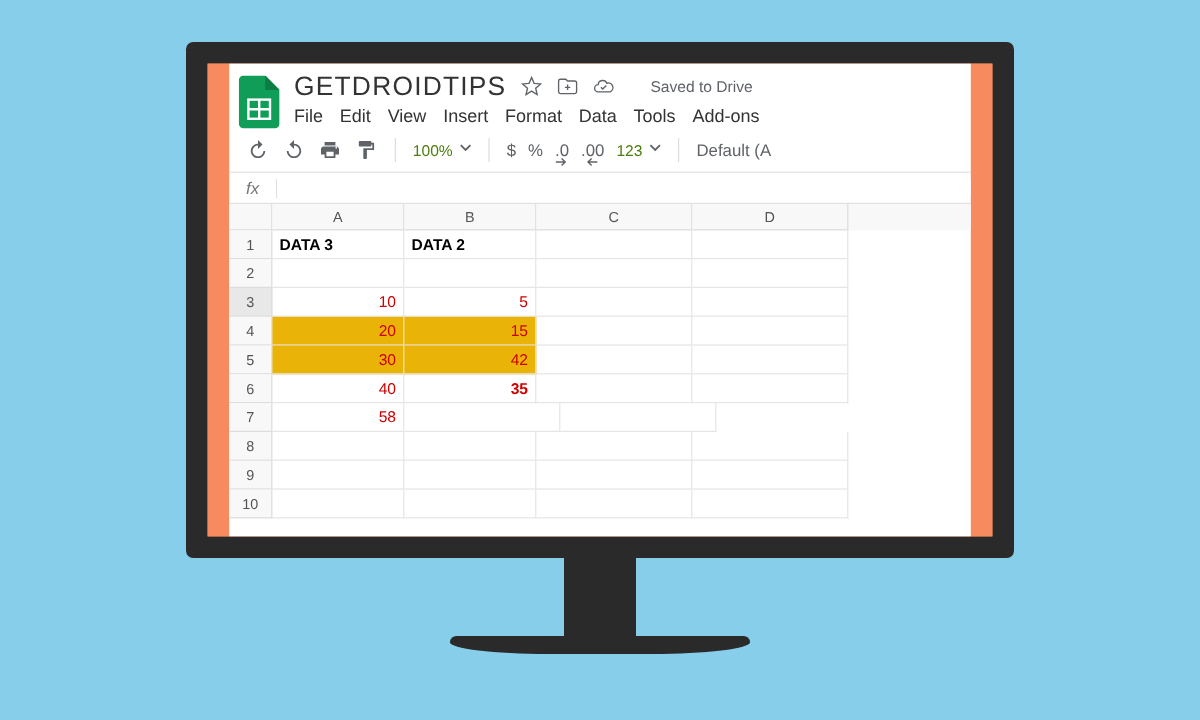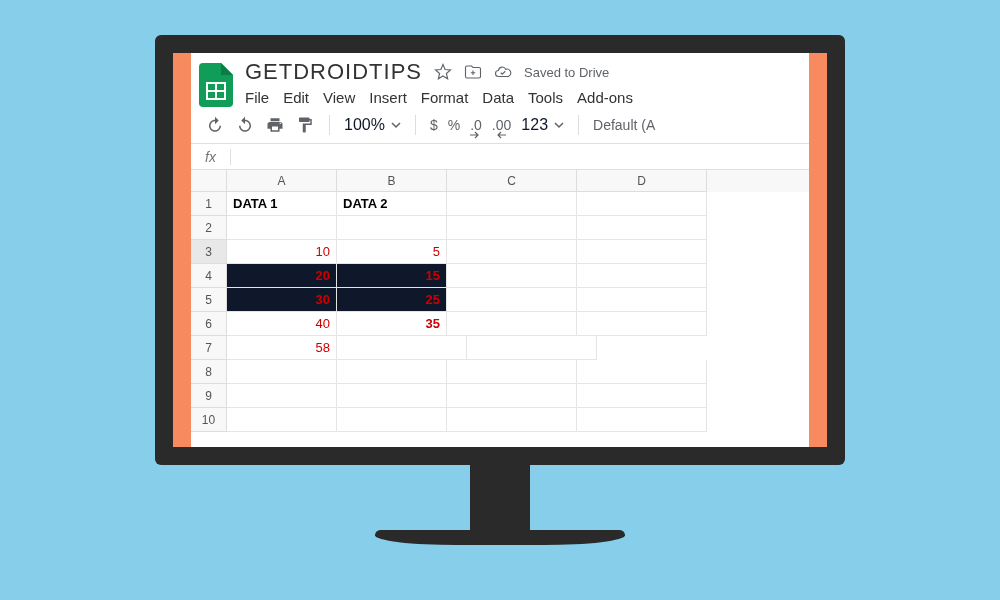--- a/index.html
+++ b/index.html
@@ -78,21 +78,21 @@
   gap: 12px;
 }
 .doc-title {
   font-size: 22px;
   color: #333;
   letter-spacing: 1px;
   font-weight: 500;
   text-align: right;
 }
 .title-icon { width: 18px; height: 18px; fill: #5f6368; }
-.saved-text { font-size: 13px; color: #5f6368; }
+.saved-text { font-size: 13px; color: #5f6368; margin-left: 18px; }
 
 .menubar {
   display: flex;
   gap: 14px;
   margin-top: 4px;
   font-size: 15px;
   color: #333;
 }
 .menu-item { cursor: pointer; }
 
@@ -102,24 +102,24 @@
   align-items: center;
   gap: 10px;
   padding: 8px 14px;
   border-bottom: 1px solid #e0e0e0;
 }
 .tb-btn { width: 20px; height: 20px; display: flex; align-items: center; justify-content: center; cursor: pointer; }
 .tb-btn svg { width: 18px; height: 18px; fill: #5f6368; }
 .tb-sep { width: 1px; height: 20px; background: #ddd; margin: 0 4px; }
 .zoom-box {
   display: flex;
-  align-items: center;
+  align-items: flex-start;
   gap: 6px;
-  font-size: 16px;
-  color: #0f172a;
+  font-size: 13px;
+  color: #4d7c0f;
 }
 .tb-text { font-size: 14px; color: #5f6368; cursor: pointer; }
 
 
 .fx-bar {
   display: flex;
   align-items: center;
   border-bottom: 1px solid #e0e0e0;
   height: 26px;
 }
@@ -183,21 +183,21 @@
   border-right: 1px solid #e5e5e5;
   border-bottom: 1px solid #e5e5e5;
   padding: 0 6px;
   font-size: 13px;
   line-height: 24px;
   overflow: hidden;
   white-space: nowrap;
 }
 .cell.header-cell { font-weight: bold; color: #000; }
 .cell.red { color: #c00; text-align: right; }
-.cell.green-bg { background: #0f172a; font-weight: bold; }
+.cell.green-bg { background: #eab308; }
 </style>
 </head>
 <body>
 
 <div class="monitor">
   <div class="screen">
     <div class="orange-left"></div>
     <div class="app">
 
       <div class="header">
@@ -303,21 +303,21 @@
 
         <div class="col-h" style="width: 110px;">A</div>
             <div class="col-h" style="width: 110px;">B</div>
             <div class="col-h" style="width: 130px;">C</div>
             <div class="col-h" style="width: 130px;">D</div>
           </div>
         <div class="grid-body">
 
         <div class="row">
               <div class="row-h">1</div>
-              <div class="cell header-cell" style="width: 110px;">DATA 1</div>
+              <div class="cell header-cell" style="width: 110px;">DATA 3</div>
               <div class="cell header-cell" style="width: 110px;">DATA 2</div>
               <div class="cell " style="width: 130px;"></div>
               <div class="cell " style="width: 130px;"></div>
             </div>
             <div class="row">
               <div class="row-h">2</div>
               <div class="cell " style="width: 110px;"></div>
               <div class="cell " style="width: 110px;"></div>
               <div class="cell " style="width: 130px;"></div>
               <div class="cell " style="width: 130px;"></div>
@@ -332,21 +332,21 @@
             <div class="row">
               <div class="row-h">4</div>
               <div class="cell red green-bg" style="width: 110px;">20</div>
               <div class="cell red green-bg" style="width: 110px;">15</div>
               <div class="cell " style="width: 130px;"></div>
               <div class="cell " style="width: 130px;"></div>
             </div>
             <div class="row">
               <div class="row-h">5</div>
               <div class="cell red green-bg" style="width: 110px;">30</div>
-              <div class="cell red green-bg" style="width: 110px;">25</div>
+              <div class="cell red green-bg" style="width: 110px;">42</div>
               <div class="cell " style="width: 130px;"></div>
               <div class="cell " style="width: 130px;"></div>
             </div>
             <div class="row">
               <div class="row-h">6</div>
               <div class="cell red" style="width: 110px;">40</div>
               <div class="cell red" style="width: 110px; font-weight: bold;">35</div>
               <div class="cell " style="width: 130px;"></div>
               <div class="cell " style="width: 130px;"></div>
             </div>

